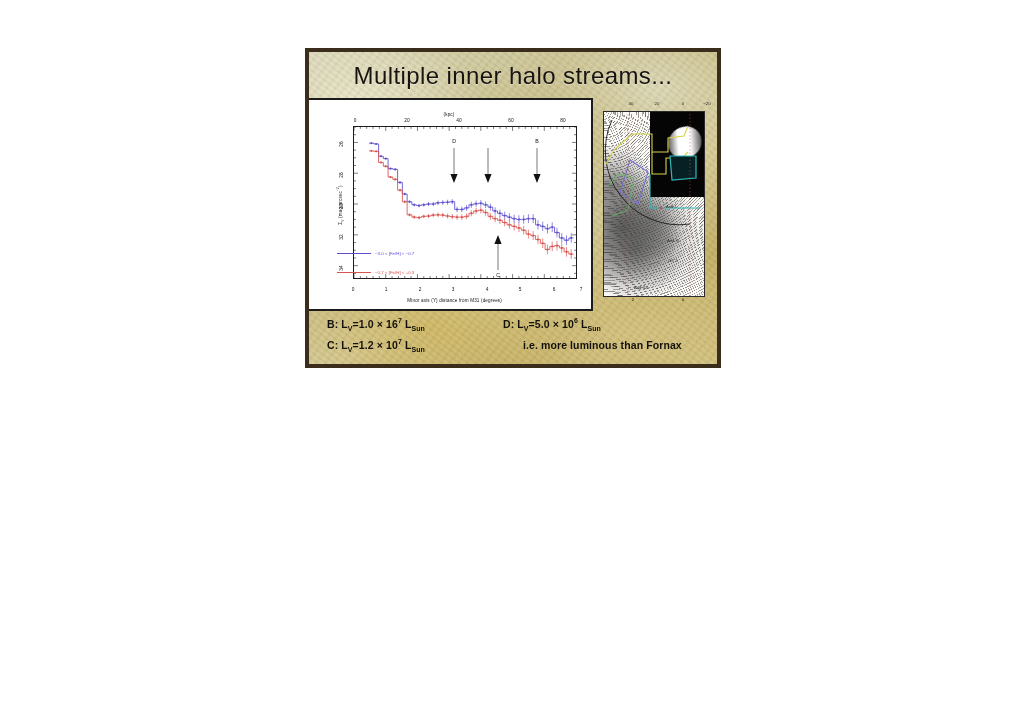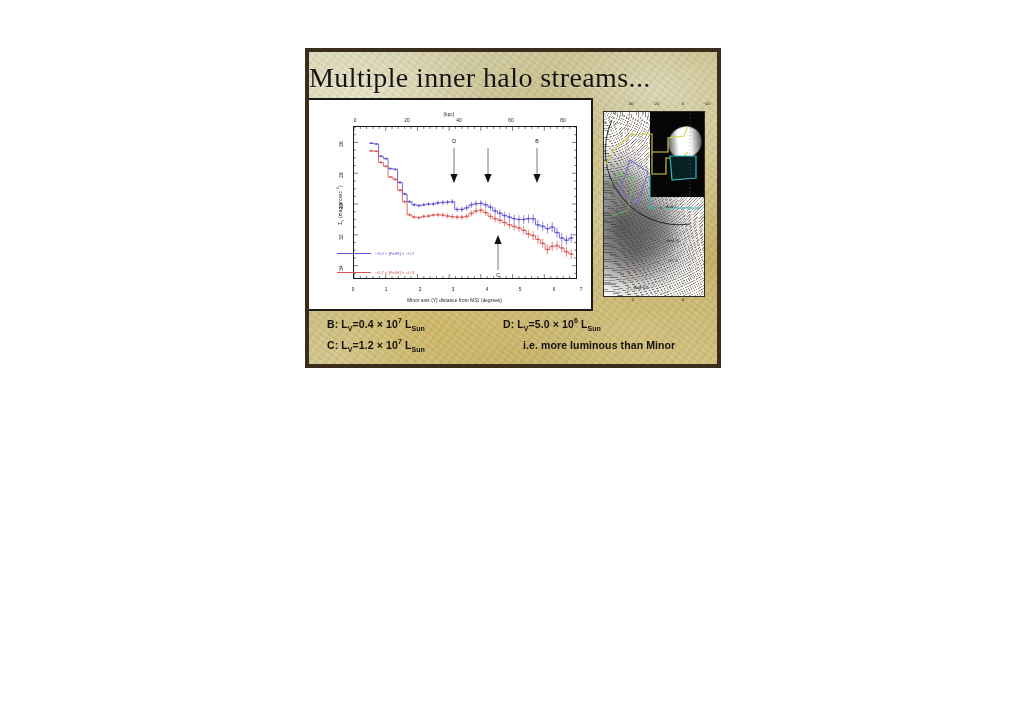--- a/index.html
+++ b/index.html
@@ -43,22 +43,23 @@
       repeating-linear-gradient(37deg, rgba(120,110,70,0.07) 0 2px, rgba(255,255,255,0.05) 2px 5px),
       repeating-linear-gradient(-52deg, rgba(90,82,50,0.05) 0 3px, rgba(255,255,255,0.03) 3px 7px);
     opacity: .9;
   }
 
   
   #slide-title {
     position: absolute;
     left: 0; right: 0;
     top: 10px;
-    font-family: Liberation Serif, serif;
-    font-size: 28px;
+    text-align: center;
+    font-family: Liberation Sans, sans-serif;
+    font-size: 24px;
     color: #171310;
     letter-spacing: .4px;
     z-index: 6;
     text-shadow: 0 1px 0 rgba(255,255,255,0.35);
   }
 
   
   #map-panel {
     position: absolute;
     left: 288px;
@@ -609,31 +610,31 @@
         <span class="legend-swatch" style="background:#d9534f"></span>
         <span class="legend-text" style="color:#d9534f">−0.7 &lt; [Fe/H] &lt; +0.3</span>
       </div>
     </div>
   </div>
 
   <div id="caption">
     <div class="cap-row">
       <div class="cap-left cap-text">
         <span>B:</span>
-        <span>L</span><sub>V</sub><span>=0.4 × 10</span><sup>7</sup>
+        <span>L</span><sub>V</sub><span>=1.0 × 16</span><sup>7</sup>
         <span>L</span><sub>Sun</sub>
       </div>
       <div class="cap-right cap-text">
         <span>D:</span>
         <span>L</span><sub>V</sub><span>=5.0 × 10</span><sup>6</sup>
         <span>L</span><sub>Sun</sub>
       </div>
     </div>
     <div class="cap-row">
       <div class="cap-left cap-text">
         <span>C:</span>
         <span>L</span><sub>V</sub><span>=1.2 × 10</span><sup>7</sup>
         <span>L</span><sub>Sun</sub>
       </div>
-      <div class="cap-right cap-text" style="text-align:left; padding-left:20px">i.e. more luminous than Minor</div>
+      <div class="cap-right cap-text" style="text-align:left; padding-left:20px">i.e. more luminous than Fornax</div>
     </div>
   </div>
 </div>
 
 </body></html>

